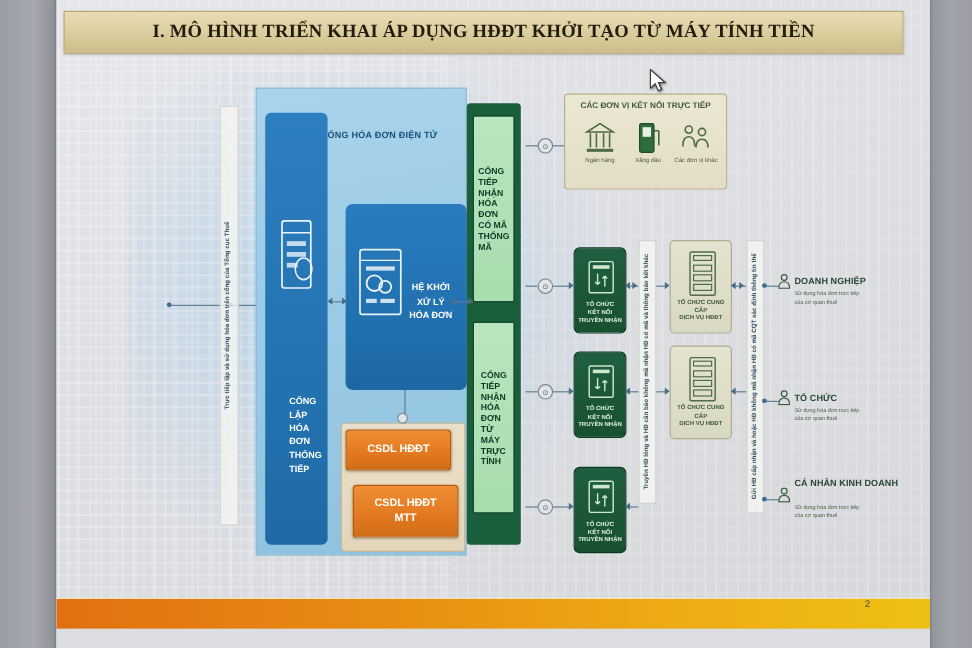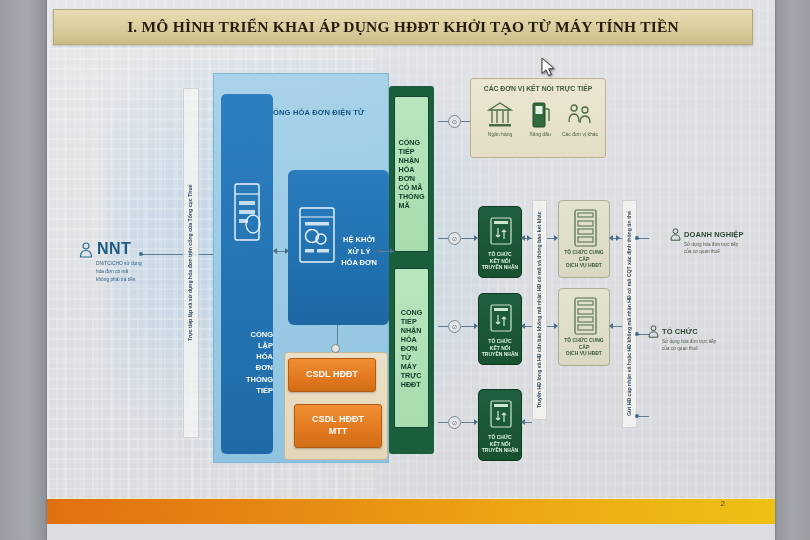--- a/index.html
+++ b/index.html
@@ -46,21 +46,21 @@
     background: linear-gradient(170deg,#a9d3ea 0%, #9ccbe6 45%, #8fc2df 100%);
     border:1px solid #7fb6d6; }
   .sys-title { position:absolute; left:232px; top:108px; width:150px; height:16px;
     font-size:7.5px; font-weight:700; color:#17527d; letter-spacing:.2px;
     display:flex; align-items:center; justify-content:center; }
 
   .portal { position:absolute; left:221px; top:94px; width:52px; height:360px;
     background: linear-gradient(180deg,#2e7fc0 0%, #2575b4 50%, #1f6aa6 100%);
     border-radius:5px; color:#fff; }
   .portal .lbl { position:absolute; left:0; bottom:58px; width:100%;
-    font-size:7.5px; font-weight:700; text-align:right; line-height:1.5;padding-left:20px; }
+    font-size:7.5px; font-weight:700; text-align:left; line-height:1.5;padding-left:20px; }
 
   .proc { position:absolute; left:288px; top:170px; width:101px; height:155px;
     background: linear-gradient(180deg,#2a7cbe 0%, #2272b1 55%, #1d67a3 100%);
     border-radius:6px; color:#fff; }
   .proc .lbl { position:absolute; right:6px; top:64px; width:48px;
     font-size:7.5px; font-weight:700; text-align:center; line-height:1.55; }
 
   
   .gate-col { position:absolute; left:389px; top:86px; width:45px; height:368px;
     background:#1b5e3c; border-radius:3px; }
@@ -154,36 +154,20 @@
 
   <div class="slide">
     <div class="glow"></div>
     <div class="rain"></div>
     <div class="rain2"></div>
 
     <div class="title-band" style="left:6px; top:9px; width:700px;">
       <span>I. MÔ HÌNH TRIỂN KHAI ÁP DỤNG HĐĐT KHỞI TẠO TỪ MÁY TÍNH TIỀN</span>
     </div>
 
-    <div style="position:absolute; left:32px; top:240px; width:105px;">
-      <div style="display:flex; align-items:flex-end; gap:4px;">
-        <span>
-          <svg class="icon-svg" width="14" height="16" viewBox="0 0 14 16">
-            <circle cx="7" cy="4" r="3" fill="none" stroke="#2c6d92" stroke-width="1.2"></circle>
-            <path d="M1.5 15 Q1.5 8.5 7 8.5 Q12.5 8.5 12.5 15 Z" fill="none" stroke="#2c6d92" stroke-width="1.2"></path>
-          </svg>
-        </span>
-        <span style="font-size:16px; font-weight:700; color:#1d5b80; letter-spacing:.5px;">NNT</span>
-      </div>
-      <div style="margin-left:17px; margin-top:2px; font-size:4.8px; color:#2d5e7c; line-height:1.65;">
-        <div>DN/TC/CHO sử dụng</div>
-        <div>hóa đơn có mã</div>
-        <div>không phải trả tiền</div>
-      </div>
-    </div>
 
     <div class="line-h" style="left:94px; top:254px; width:90px;"></div>
     <div class="dot" style="left:92px; top:252px;"></div>
     <div class="dot" style="left:143px; top:252px;"></div>
     <div class="arrow-r" style="left:182px; top:251px;"></div>
 
     <div class="strip" style="left:136px; top:88px; width:16px; height:350px;">
       <div class="txt">Trực tiếp lập và sử dụng hóa đơn trên cổng của Tổng cục Thuế</div>
     </div>
 
@@ -258,21 +242,21 @@
     <div class="gate gate2" style="left:347px;">
       <div>
         <div>CỔNG</div>
           <div>TIẾP</div>
           <div>NHẬN</div>
           <div>HÓA</div>
         <div>ĐƠN</div>
           <div>TỪ</div>
           <div>MÁY</div>
           <div>TRỰC</div>
-          <div>HĐĐT</div>
+          <div>TÍNH</div>
       </div>
     </div>
     <div class="line-h" style="left:329px; top:251px; width:18px;"></div>
     <div class="arrow-l" style="left:328px; top:248px;"></div>
     <div class="arrow-r" style="left:343px; top:248px;"></div>
 
     <div class="partners" style="left:423px; top:78px;">
       <div class="hd">CÁC ĐƠN VỊ KẾT NỐI TRỰC TIẾP</div>
       <div class="cell" style="left:8px;">
         <span>
@@ -419,21 +403,21 @@
         </svg>
       </span>
       <div style="padding:0 2px;">
         <div>TỔ CHỨC</div>
           <div>KẾT NỐI TRUYỀN NHẬN</div>
       </div>
     </div>
     <div class="line-h" style="left:475px; top:422px; width:10px;"></div>
     <div class="arrow-l" style="left:474px; top:419px;"></div>
 
-    <div class="recip" style="left:623px; top:228px;">
+    <div class="recip" style="left:601px; top:228px;">
       <div style="display:flex; align-items:center; gap:3px;">
         <span>
           <svg class="icon-svg" width="11" height="13" viewBox="0 0 11 13">
             <circle cx="5.5" cy="3.2" r="2.4" fill="none" stroke="#3c5a3e" stroke-width="1"></circle>
             <path d="M1 12.2 Q1 6.8 5.5 6.8 Q10 6.8 10 12.2 Z" fill="none" stroke="#3c5a3e" stroke-width="1"></path>
           </svg>
         </span>
         <span class="nm">DOANH NGHIỆP</span>
       </div>
       <div class="ds" style="margin-left:14px;">
@@ -455,20 +439,37 @@
         <span class="nm">TỔ CHỨC</span>
       </div>
       <div class="ds" style="margin-left:14px;">
         <div>Sử dụng hóa đơn trực tiếp</div>
         <div>của cơ quan thuế</div>
       </div>
     </div>
     <div class="line-h" style="left:590px; top:334px; width:12px;"></div>
     <div class="dot" style="left:588px; top:332px;"></div>
 
+    <div class="recip" style="left:601px; top:398px;">
+      <div style="display:flex; align-items:flex-start; gap:3px;">
+        <span style="margin-top:8px;">
+          <svg class="icon-svg" width="11" height="13" viewBox="0 0 11 13">
+            <circle cx="5.5" cy="3.2" r="2.4" fill="none" stroke="#3c5a3e" stroke-width="1"></circle>
+            <path d="M1 12.2 Q1 6.8 5.5 6.8 Q10 6.8 10 12.2 Z" fill="none" stroke="#3c5a3e" stroke-width="1"></path>
+          </svg>
+        </span>
+        <span class="nm" style="line-height:1.35;">
+          <span>CÁ NHÂN KINH DOANH</span>
+        </span>
+      </div>
+      <div class="ds" style="margin-left:14px;">
+        <div>Sử dụng hóa đơn trực tiếp</div>
+        <div>của cơ quan thuế</div>
+      </div>
+    </div>
     <div class="line-h" style="left:590px; top:416px; width:12px;"></div>
     <div class="dot" style="left:588px; top:414px;"></div>
 
     <div style="position:absolute; left:0; bottom:16px; width:728px; height:26px;
          background: linear-gradient(90deg,#e0700f 0%, #e78a12 35%, #edab14 70%, #eec013 100%);
          border-top:1px solid #f2e8c6;"></div>
     <div style="position:absolute; left:0; bottom:0; width:728px; height:16px; background:#dcdde0;"></div>
 
     <div class="pageno" style="right:50px; bottom:32px;">2</div>
   </div>

